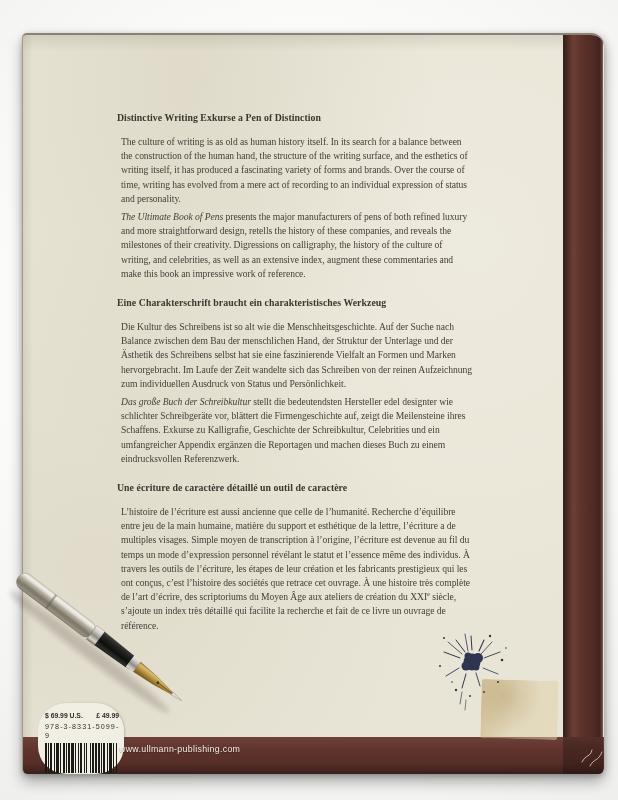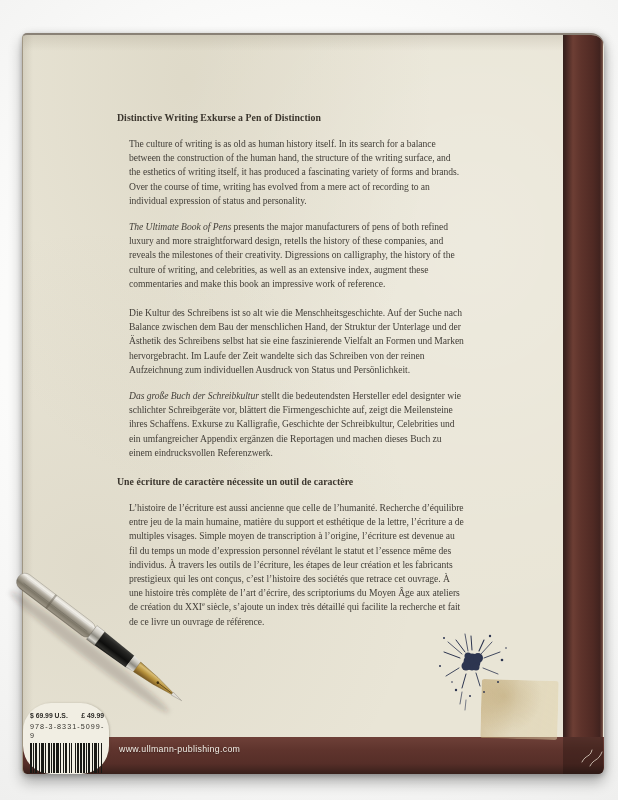--- a/index.html
+++ b/index.html
@@ -48,40 +48,40 @@
     background:rgba(25,12,10,0.32);
   }
   .website{
     position:absolute;left:96px;top:709px;z-index:6;
     font-family:"Liberation Sans", sans-serif;
     font-weight:normal;font-size:8.8px;letter-spacing:0.3px;
     color:#f2eee6;text-shadow:0 1px 1px rgba(0,0,0,0.35);
   }
   
   .label{
-    position:absolute;left:0;top:668px;width:86px;height:71px;z-index:5;
+    position:absolute;left:15px;top:668px;width:86px;height:71px;z-index:5;
     box-sizing:border-box;background:#f1eee3;padding-top:9px;
     box-shadow:1px 0 2px rgba(80,70,55,0.25);
     font-family:"Liberation Sans", sans-serif;color:#2d2b27;border-radius:28px;
   }
   .prices{display:flex;justify-content:space-between;padding:0 5px 0 7px;
     font-size:6.8px;font-weight:bold;}
   .isbn{margin-top:3px;padding-left:7px;font-size:7.2px;letter-spacing:1.05px;color:#34322d;}
   .barcode{display:block;margin:3px 0 0 7px;}
   
   .text-col{
     position:absolute;left:94px;top:76px;width:359px;z-index:2;
     color:#44403a;font-size:9.6px;line-height:14.2px;letter-spacing:-0.05px;
   }
   .section{margin:0 0 15px 0;}
   .section h2{
     margin:0 0 10px 0;font-size:9.8px;line-height:14px;font-weight:bold;
     color:#3b362e;letter-spacing:0.05px;
   }
-  .section p{margin:12px;}
+  .section p{margin:4px;}
   .section .booktitle{font-style:italic;}
   .section sup{font-size:6.5px;vertical-align:super;line-height:0;}
   
   .prop{position:absolute;pointer-events:none;}
   .pen-svg{left:0;top:535px;z-index:8;}
   .ink-svg{left:432px;top:630px;z-index:7;}
   .tape{
     left:481px;top:680px;width:77px;height:59px;z-index:6;
     border-radius:3px;transform:rotate(1.5deg);
     background:
@@ -102,26 +102,27 @@
     <div class="spine-bottom"></div>
 
     <div class="text-col">
       <div class="section">
         <h2>Distinctive Writing Exkurse a Pen of Distinction</h2>
         <p>The culture of writing is as old as human history itself. In its search for a balance between the construction of the human hand, the structure of the writing surface, and the esthetics of writing itself, it has produced a fascinating variety of forms and brands. Over the course of time, writing has evolved from a mere act of recording to an individual expression of status and personality.</p>
         <p><span class="booktitle">The Ultimate Book of Pens</span><span> presents the major manufacturers of pens of both refined luxury and more straightforward design, retells the history of these companies, and reveals the milestones of their creativity. Digressions on calligraphy, the history of the culture of writing, and celebrities, as well as an extensive index, augment these commentaries and make this book an impressive work of reference.</span></p>
       </div>
 
       <div class="section">
+        <h2>Eine Charakterschrift braucht ein charakteristisches Werkzeug</h2>
         <p>Die Kultur des Schreibens ist so alt wie die Menschheitsgeschichte. Auf der Suche nach Balance zwischen dem Bau der menschlichen Hand, der Struktur der Unterlage und der Ästhetik des Schreibens selbst hat sie eine faszinierende Vielfalt an Formen und Marken hervorgebracht. Im Laufe der Zeit wandelte sich das Schreiben von der reinen Aufzeichnung zum individuellen Ausdruck von Status und Persönlichkeit.</p>
         <p><span class="booktitle">Das große Buch der Schreibkultur</span><span> stellt die bedeutendsten Hersteller edel designter wie schlichter Schreibgeräte vor, blättert die Firmengeschichte auf, zeigt die Meilensteine ihres Schaffens. Exkurse zu Kalligrafie, Geschichte der Schreibkultur, Celebrities und ein umfangreicher Appendix ergänzen die Reportagen und machen dieses Buch zu einem eindrucksvollen Referenzwerk.</span></p>
       </div>
 
       <div class="section">
-        <h2>Une écriture de caractère nécessite un outil de caractère</h2>
+        <h2>Une écriture de caractère détaillé un outil de caractère</h2>
         <p><span>L’histoire de l’écriture est aussi ancienne que celle de l’humanité. Recherche d’équilibre entre jeu de la main humaine, matière du support et esthétique de la lettre, l’écriture a de multiples visages. Simple moyen de transcription à l’origine, l’écriture est devenue au fil du temps un mode d’expression personnel révélant le statut et l’essence même des individus. À travers les outils de l’écriture, les étapes de leur création et les fabricants prestigieux qui les ont conçus, c’est l’histoire des sociétés que retrace cet ouvrage. À une histoire très complète de l’art d’écrire, des scriptoriums du Moyen Âge aux ateliers de création du </span><span>XXI</span><sup>e</sup><span> siècle, s’ajoute un index très détaillé qui facilite la recherche et fait de ce livre un ouvrage de référence.</span></p>
       </div>
     </div>
 
     <div class="label">
       <div class="prices">
         <span>$ 69.99 U.S.</span>
         <span>£ 49.99</span>
       </div>
       <div class="isbn">978-3-8331-5099-9</div>

